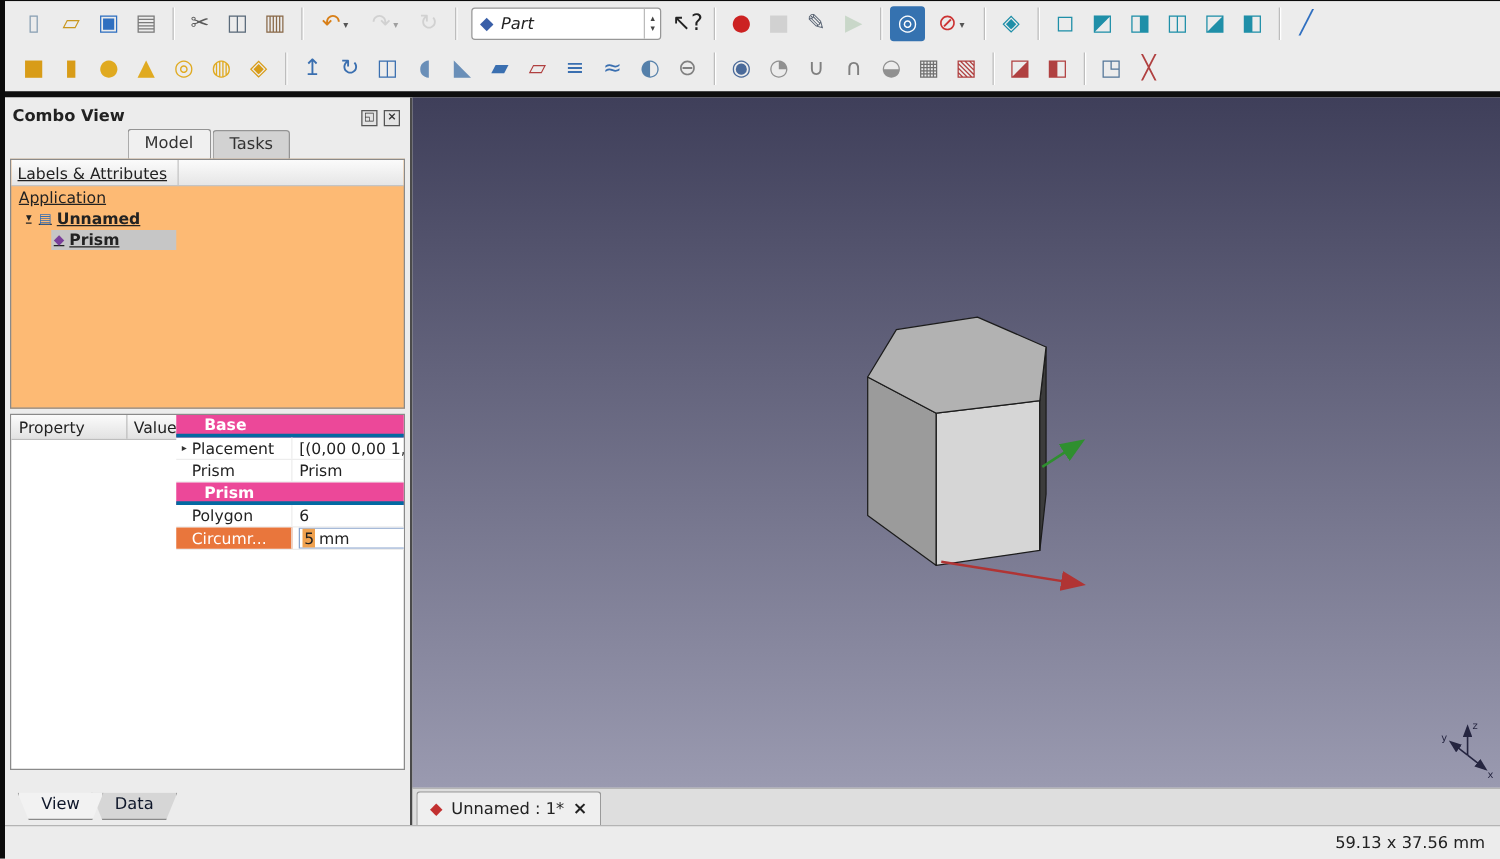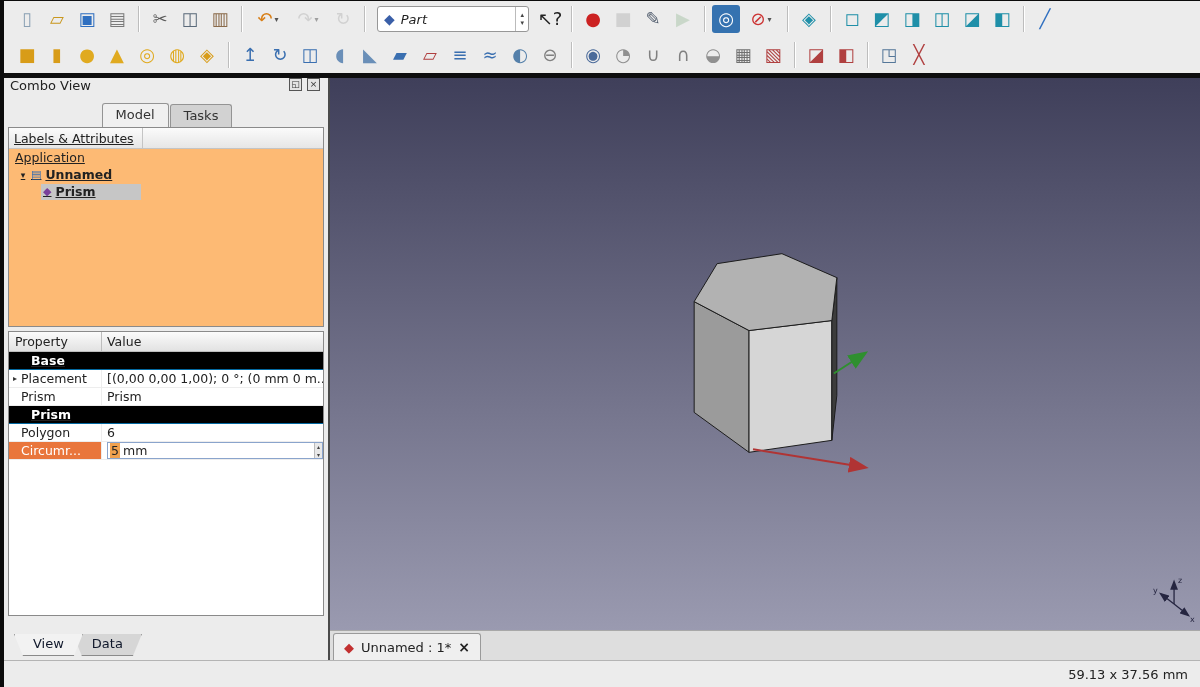--- a/index.html
+++ b/index.html
@@ -17,50 +17,50 @@
 .tbsep { width:1px; height:26px; background:#bdbdbd; margin:0 6px; box-shadow:1px 0 0 #fff; }
 .wbcombo { height:26px; min-width:152px; background:#fff; border:1px solid #979797; border-radius:3px; display:flex; align-items:center; margin:0 6px; padding-left:6px; }
 .wbicon { font-size:14px; margin-right:6px; }
 .wblabel { flex:1; font-size:13px;font-style:italic; }
 .wbspin { display:flex; flex-direction:column; align-items:center; justify-content:center; border-left:1px solid #bbb; padding:0 4px; height:100%; font-size:7px; color:#444; line-height:1.15; }
 .band { height:5px; flex:0 0 5px; background:#0e0e0e; }
 
 
 .main { flex:1; display:flex; min-height:0; }
 .combo-view { width:326px; flex:0 0 326px; background:#ececec; border-right:2px solid #4a4a4a; display:flex; flex-direction:column; min-height:0; }
-.combo-title { height:23px; flex:0 0 23px; display:flex; align-items:flex-start; padding:0 8px 0 6px; }
+.combo-title { height:23px; flex:0 0 23px; display:flex; align-items:flex-end; padding:0 8px 0 6px;font-weight:bold; }
 .sp { flex:1; }
 .winbtn { width:13px; height:13px; border:1px solid #555; background:#e4e4e4; color:#333; font-size:9px; line-height:11px; text-align:center; margin-left:5px; cursor:default; }
 
 .tabs { display:flex; padding-left:3px; height:26px; flex:0 0 26px; align-items:flex-end;justify-content:center; }
 .tab { padding:3px 13px 4px; background:#d2d2d2; border:1px solid #949494; border-bottom:none; border-radius:3px 3px 0 0; margin-right:1px; color:#333; }
 .tab.active { background:#f0f0f0; padding-bottom:5px; }
 
 .treebox { margin:0 4px; height:200px; flex:0 0 200px; background:#fdba74; border:1px solid #8a8a8a; overflow:hidden;text-decoration:underline; }
 .tree-header { height:21px; background:linear-gradient(#fbfbfb,#e6e6e6); border-bottom:1px solid #c4c4c4; display:flex; align-items:center; }
 .tree-header .hlabel { padding-left:5px; width:134px; border-right:1px solid #c4c4c4; height:100%; display:flex; align-items:center; font-size:12.5px; }
 .trow { height:17px; display:flex; align-items:center; font-size:12.5px; white-space:nowrap; }
 .trow .expander { width:12px; font-size:9px; color:#222; text-align:center; }
 .trow .ticon { font-size:11px; margin:0 4px 0 2px; }
 .labelwrap { display:flex; align-items:center; height:16px; padding-right:4px; }
 .trow.selected .labelwrap { background:#c6c6c6; min-width:100px; }
 .tlabel.b { font-weight:bold; }
 .lvl0 { padding-left:6px; }
 .lvl1 { padding-left:8px; }
 .lvl2 { padding-left:32px; }
 
-.propbox { margin:4px 4px 18px; flex:1; background:#fff; border:1px solid #8a8a8a; overflow:hidden; display:flex; flex-direction:column; min-height:0; }
+.propbox { margin:4px 4px 18px; flex:1; background:#fff; border:1px solid #8a8a8a; overflow:hidden; display:flex; flex-direction:row; min-height:0; }
 .phead { height:20px; flex:0 0 20px; display:flex; background:linear-gradient(#fbfbfb,#e2e2e2); border-bottom:1px solid #bdbdbd; font-size:12.5px; align-items:center; }
 .phead .c1 { width:93px; padding-left:6px; border-right:1px solid #bdbdbd; height:100%; display:flex; align-items:center; }
 .phead .c2 { padding-left:5px; }
 .prow { display:flex; height:18px; flex:0 0 18px; align-items:center; border-bottom:1px solid #ededed; font-size:12.5px; }
 .prow .c1 { width:93px; flex:0 0 93px; display:flex; align-items:center; height:100%; border-right:1px solid #ededed; overflow:hidden; white-space:nowrap; }
 .prow .exp { width:12px; flex:0 0 12px; text-align:center; font-size:8px; color:#333; }
 .prow .c2 { flex:1; padding-left:5px; overflow:hidden; white-space:nowrap; min-width:0; display:flex; align-items:center; }
-.prow.group { background:#000000; border-bottom:1px solid #0369a1;text-decoration:underline; }
+.prow.group { background:#ec4899; border-bottom:3px solid #0369a1; }
 .prow.group .glabel { color:#fff; font-weight:bold; padding-left:22px; }
 .prow.hl .c1 { background:#e9763c; color:#fff; }
 .editbox { display:flex; align-items:center; height:17px; border:1px solid #8aa4cc; background:#fff; width:100%; padding-left:2px; }
 .selval { background:#f0a14e; padding:0 1px; }
 .suffix { margin-left:3px; }
 .editbox .spin { margin-left:auto; display:flex; flex-direction:column; border-left:1px solid #bbb; background:#e8e8e8; height:100%; justify-content:center; padding:0 2px; font-size:6px; color:#444; line-height:1.2; }
 
 .btabs { height:26px; flex:0 0 26px; display:flex; align-items:flex-start; padding-left:10px; }
 .btab { height:22px; padding:2px 18px 0; background:#d6d6d6; border:1px solid #8a8a8a; border-top:none; clip-path:polygon(0 0,100% 0,calc(100% - 9px) 100%,9px 100%); margin-left:-10px; color:#0f172a; }
 .btab:first-child { margin-left:0; }

